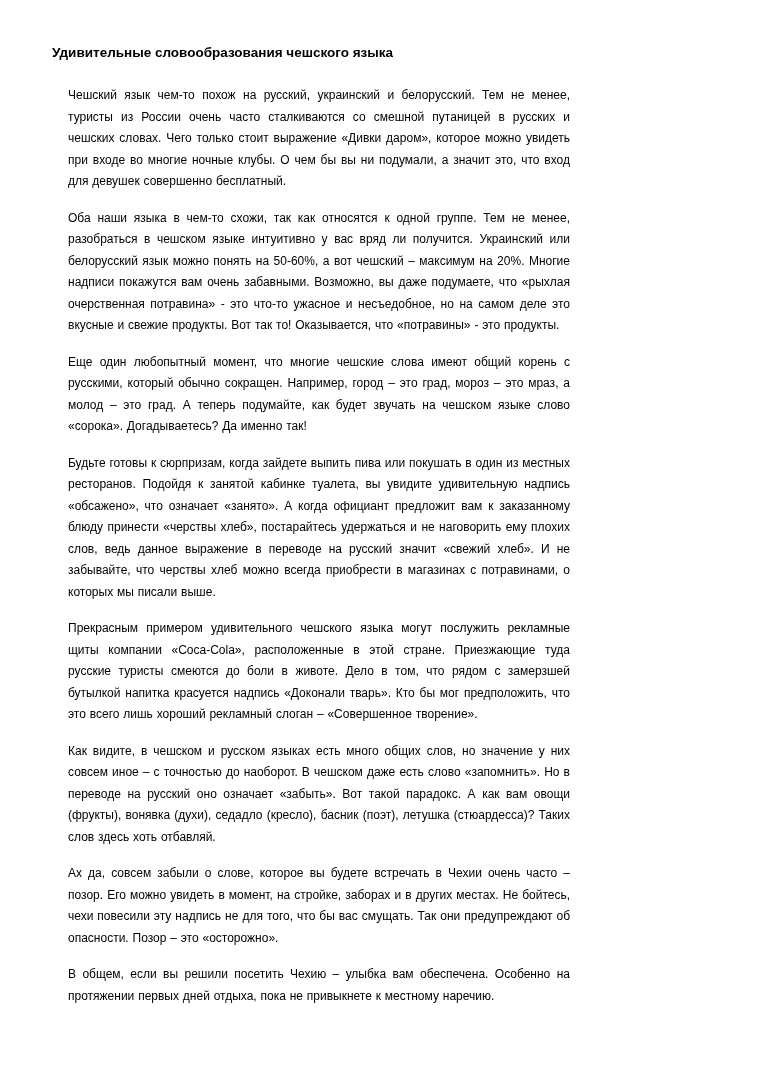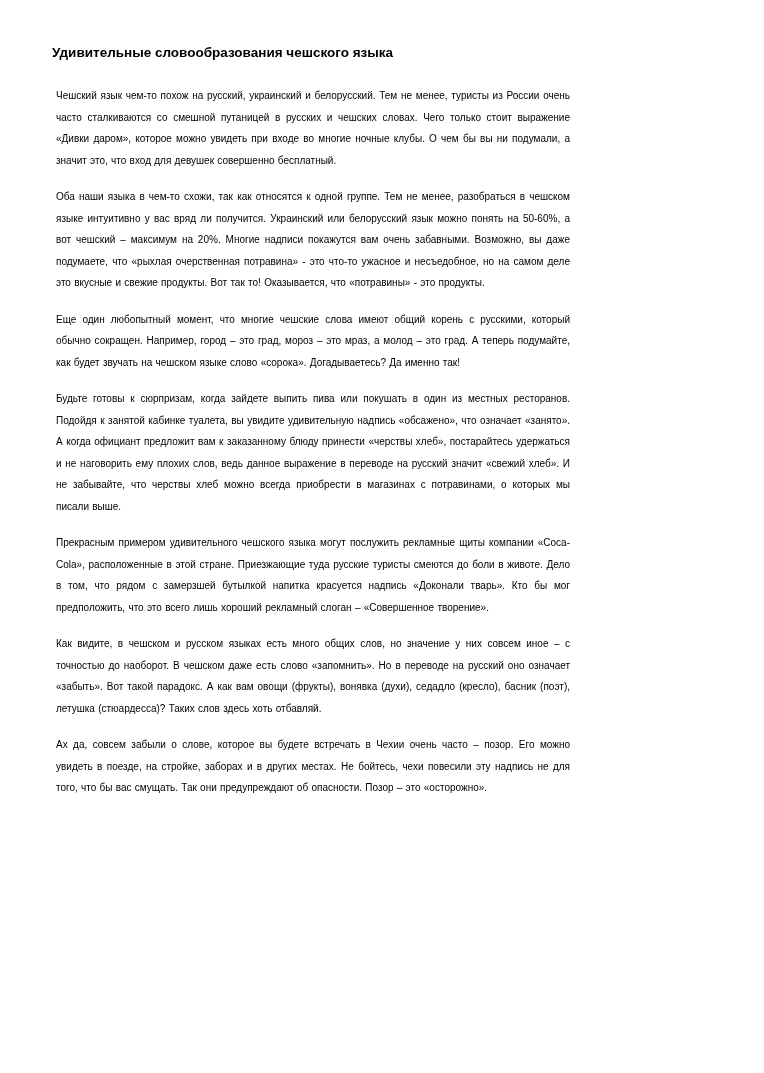--- a/index.html
+++ b/index.html
@@ -20,24 +20,24 @@
     background: #ffffff;
     padding: 42px 78px 60px 52px;
   }
   .doc-title {
     font-size: 13.5px;
     font-weight: bold;
     line-height: 21px;
     margin: 0 0 22px 0;
   }
   .doc-paragraph {
-    font-size: 10px;
+    font-size: 12px;
     line-height: 21.5px;
     text-align: justify;
-    margin: 0 0 15px 4px;
+    margin: 0 0 15px 16px;
     word-spacing: 0.5px;
   }
 </style>
 </head>
 <body>
 
 <div class="page">
   <h1 class="doc-title">Удивительные словообразования чешского языка</h1>
 
   <p class="doc-paragraph">Чешский язык чем-то похож на русский, украинский и белорусский. Тем не менее, туристы из России очень часто сталкиваются со смешной путаницей в русских и чешских словах. Чего только стоит выражение «Дивки даром», которое можно увидеть при входе во многие ночные клубы. О чем бы вы ни подумали, а значит это, что вход для девушек совершенно бесплатный.</p>
@@ -45,15 +45,16 @@
   <p class="doc-paragraph">Оба наши языка в чем-то схожи, так как относятся к одной группе. Тем не менее, разобраться в чешском языке интуитивно у вас вряд ли получится. Украинский или белорусский язык можно понять на 50-60%, а вот чешский – максимум на 20%. Многие надписи покажутся вам очень забавными. Возможно, вы даже подумаете, что «рыхлая очерственная потравина» - это что-то ужасное и несъедобное, но на самом деле это вкусные и свежие продукты. Вот так то! Оказывается, что «потравины» - это продукты.</p>
 
   <p class="doc-paragraph">Еще один любопытный момент, что многие чешские слова имеют общий корень с русскими, который обычно сокращен. Например, город – это град, мороз – это мраз, а молод – это град. А теперь подумайте, как будет звучать на чешском языке слово «сорока». Догадываетесь? Да именно так!</p>
 
   <p class="doc-paragraph">Будьте готовы к сюрпризам, когда зайдете выпить пива или покушать в один из местных ресторанов. Подойдя к занятой кабинке туалета, вы увидите удивительную надпись «обсажено», что означает «занято». А когда официант предложит вам к заказанному блюду принести «черствы хлеб», постарайтесь удержаться и не наговорить ему плохих слов, ведь данное выражение в переводе на русский значит «свежий хлеб». И не забывайте, что черствы хлеб можно всегда приобрести в магазинах с потравинами,  о которых мы писали выше.</p>
 
   <p class="doc-paragraph">Прекрасным примером удивительного чешского языка могут послужить рекламные щиты компании «Coca-Cola», расположенные в этой стране. Приезжающие туда русские туристы смеются до боли в животе. Дело в том, что рядом с замерзшей бутылкой напитка красуется надпись «Доконали тварь». Кто бы мог предположить, что это всего лишь хороший рекламный слоган – «Совершенное творение».</p>
 
   <p class="doc-paragraph">Как видите, в чешском и русском языках есть много общих слов, но значение у них совсем иное – с точностью до наоборот. В чешском даже есть слово «запомнить». Но в переводе на русский оно означает «забыть». Вот такой парадокс.  А как вам овощи (фрукты), вонявка (духи), седадло (кресло), басник (поэт), летушка (стюардесса)? Таких слов здесь хоть отбавляй.</p>
 
-  <p class="doc-paragraph">Ах да, совсем забыли о слове, которое вы будете встречать в Чехии очень часто – позор. Его можно увидеть в поезде, на стройке, заборах и в других местах. Не бойтесь, чехи повесили эту надпись не для того, что бы вас смущать. Так они предупреждают об опасности. Позор – это «осторожно».</p>
+  <p class="doc-paragraph">Ах да, совсем забыли о слове, которое вы будете встречать в Чехии очень часто – позор. Его можно увидеть в момент, на стройке, заборах и в других местах. Не бойтесь, чехи повесили эту надпись не для того, что бы вас смущать. Так они предупреждают об опасности. Позор – это «осторожно».</p>
 
+  <p class="doc-paragraph">В общем, если вы решили посетить Чехию – улыбка вам обеспечена. Особенно на протяжении первых дней отдыха, пока не привыкнете к местному наречию.</p>
 </div>
 
 </body></html>

